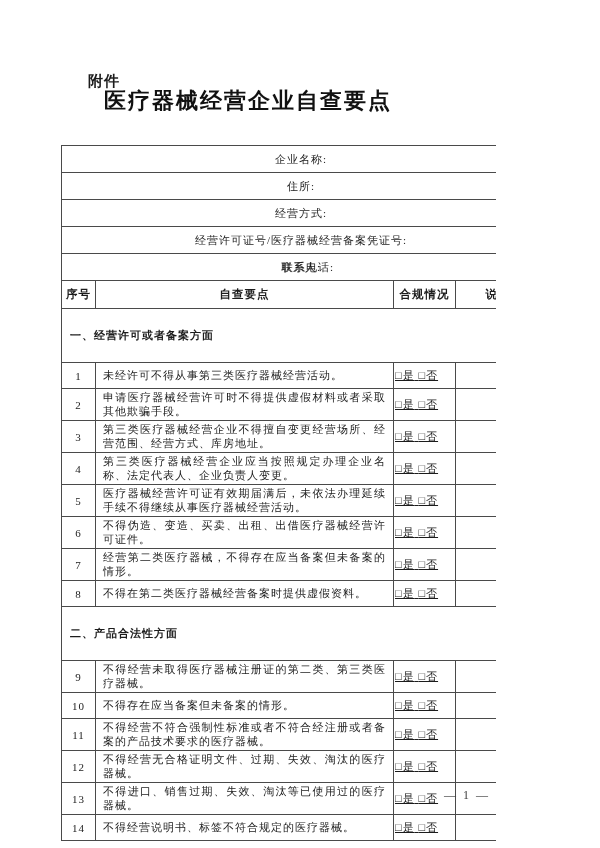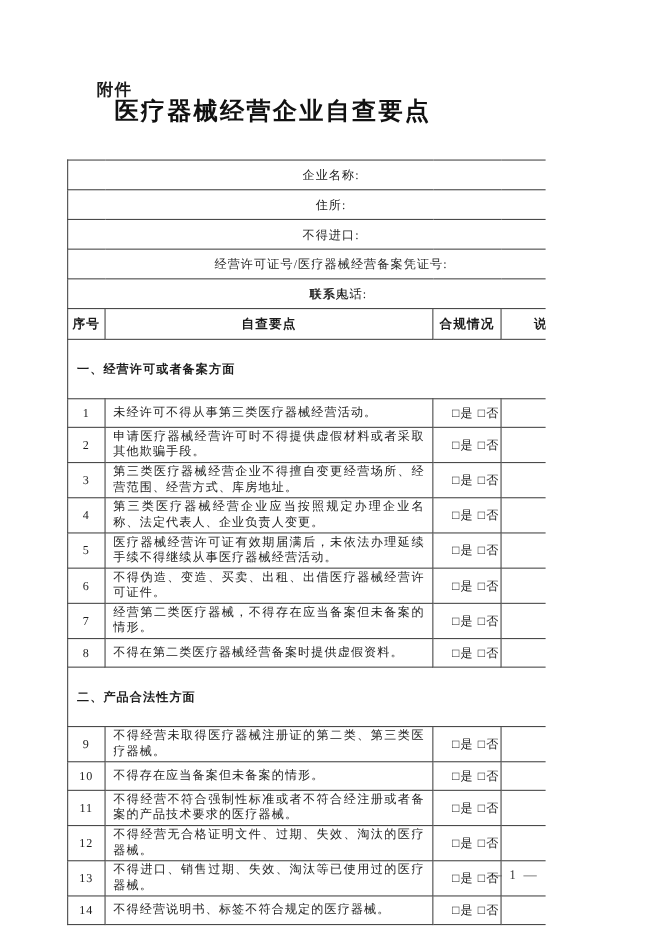--- a/index.html
+++ b/index.html
@@ -89,25 +89,26 @@
     padding: 2px;
   }
   td.text-cell {
     padding: 2px 7px;
     line-height: 13.5px;
     height: 26px;
     text-align: justify;
     letter-spacing: 1.2px;
   }
   td.comp-cell {
-    text-align: right;
+    text-align: left;
     white-space: nowrap;
     font-size: 10.5px;
     letter-spacing: 0.5px;
     padding: 2px 1px;
+    text-decoration: underline;
   }
   td.note-cell { padding: 2px 4px; }
   .page-number {
     position: absolute;
     top: 788px;
     left: 432px;
     width: 70px;
     text-align: center;
     font-size: 12px;
     letter-spacing: 2px;
@@ -133,21 +134,21 @@
           <col class="c-note">
       </colgroup>
       <tbody>
         <tr class="info-row">
           <td colspan="4">企业名称:</td>
         </tr>
         <tr class="info-row">
           <td colspan="4">住所:</td>
         </tr>
         <tr class="info-row">
-          <td colspan="4">不得进口:</td>
+          <td colspan="4">经营方式:</td>
         </tr>
         <tr class="info-row">
           <td colspan="4">经营许可证号/医疗器械经营备案凭证号:</td>
         </tr>
         <tr class="info-row contact-row">
           <td colspan="4">
             <span>联系人:</span>
             <span class="contact-phone-label">联系电话:</span>
           </td>
         </tr>

